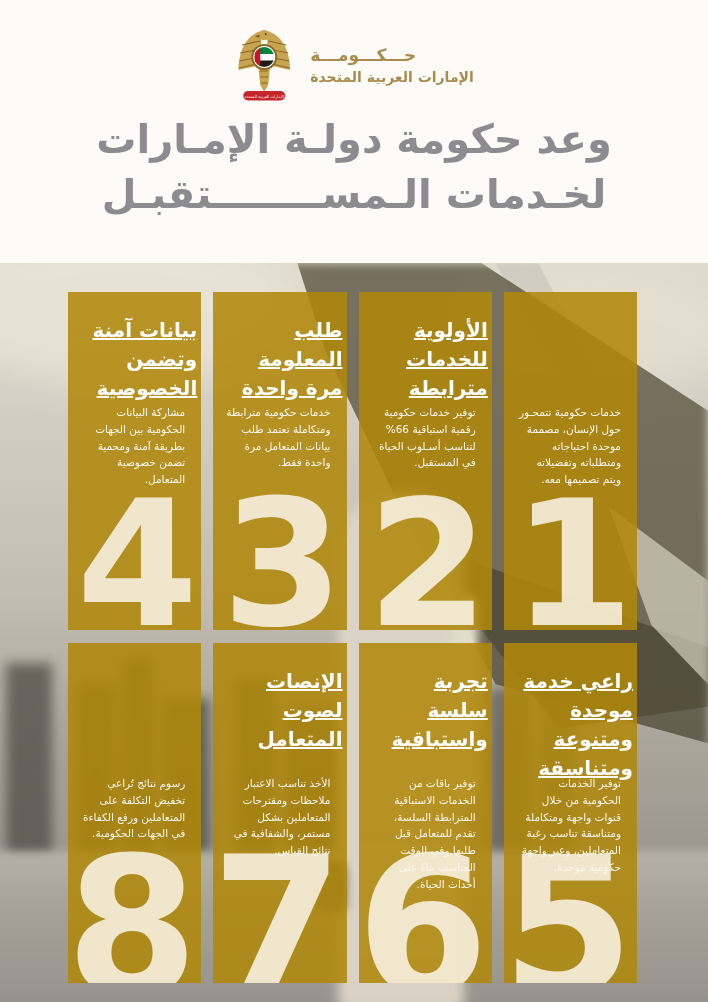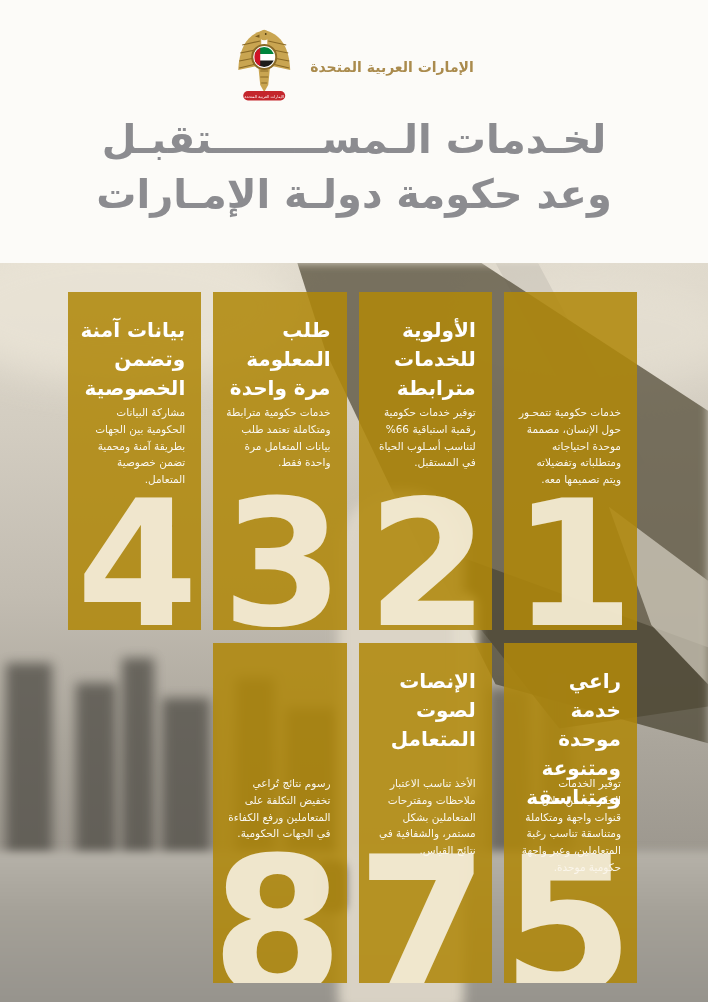--- a/index.html
+++ b/index.html
@@ -47,22 +47,22 @@
   .person-hand { left:316px; top:598px; width:30px; height:52px; background:#69635a;
     border-radius:10px; filter:blur(4px); }
   .ground { left:-20px; right:-20px; top:588px; height:175px;
     background:linear-gradient(180deg,#b6b2a9 0%,#a5a198 35%,#93908a 100%); filter:blur(4px); }
   
   .cards-row { position:absolute; left:68px; width:569px; display:grid;
     grid-template-columns:repeat(4,1fr); gap:12px; direction:rtl; }
   #row1 { top:292px; height:338px; }
   #row2 { top:643px; height:340px; }
   .card { position:relative; overflow:hidden; background:rgba(176,135,10,0.87); color:#fff; }
-  .card-title { position:absolute; top:24px; right:16px; left:10px;
-    font-weight:700; font-size:20px; line-height:1.45; white-space:pre-line; }
+  .card-title { position:absolute; top:24px; right:4px; left:10px;
+    font-weight:700; font-size:20px; line-height:1.45; white-space:pre-line;text-decoration:underline; }
   .card-body { position:absolute; right:16px; left:13px; font-size:10.5px;
     line-height:1.6; color:rgba(255,255,255,0.93); }
   #row1 .card-body { top:112px; }
   #row2 .card-body { top:132px; }
   .card-number { position:absolute; right:5px; font-weight:700; line-height:1;
     color:rgba(250,246,235,0.85); letter-spacing:-2px; }
   #row1 .card-number { font-size:175px; bottom:-22px; }
   #row2 .card-number { font-size:190px; bottom:-40px; }
 </style>
 </head>
@@ -107,27 +107,28 @@
     <g clip-path="url(#flagclip)">
       <rect x="20" y="20" width="20" height="7" fill="#00843d"></rect>
       <rect x="20" y="27" width="20" height="6.5" fill="#ffffff"></rect>
       <rect x="20" y="33.5" width="20" height="7" fill="#1d1d1b"></rect>
       <rect x="20" y="20" width="6" height="20" fill="#ce1126"></rect>
     </g>
     <rect x="9" y="64" width="42" height="9.5" rx="4.7" fill="#c4262c"></rect>
     <text x="30" y="70.5" font-size="4" fill="#ffffff" text-anchor="middle">الإمارات العربية المتحدة</text>
   </svg>
   <div class="logo-text">
+    <div class="gov-name">حـــكـــومـــة</div>
     <div class="country-name">الإمارات العربية المتحدة</div>
   </div>
 </div>
 
 <div class="main-title">
+  <div>وعد حكومة دولـة الإمـارات</div>
   <div>لخـدمات الـمســــــــتقبـل</div>
-  <div>وعد حكومة دولـة الإمـارات</div>
 </div>
 
 <div class="cards-row" id="row1">
   <div class="card">
     <div class="card-body">خدمات حكومية تتمحـور حول الإنسان، مصممة موحدة احتياجاته ومتطلباته وتفضيلاته ويتم تصميمها معه.</div>
     <div class="card-number">1</div>
   </div>
   <div class="card">
     <div class="card-title">الأولوية
 للخدمات
@@ -154,20 +155,26 @@
 <div class="cards-row" id="row2">
   <div class="card">
     <div class="card-title">راعي خدمة
 موحدة
 ومتنوعة
 ومتناسقة</div>
     <div class="card-body">توفير الخدمات الحكومية من خلال قنوات واجهة ومتكاملة ومتناسقة تناسب رغبة المتعاملين، وعبر واجهة حكومية موحدة.</div>
     <div class="card-number">5</div>
   </div>
   <div class="card">
+    <div class="card-title">تجربة سلسة
+واستباقية</div>
+    <div class="card-body">توفير باقات من الخدمات الاستباقية المترابطة السلسة، تقدم للمتعامل قبل طلبها وفي الوقت المناسب بناءً على أحداث الحياة.</div>
+    <div class="card-number">6</div>
+  </div>
+  <div class="card">
     <div class="card-title">الإنصات
 لصوت
 المتعامل</div>
     <div class="card-body">الأخذ تناسب الاعتبار ملاحظات ومقترحات المتعاملين بشكل مستمر، والشفافية في نتائج القياس.</div>
     <div class="card-number">7</div>
   </div>
   <div class="card">
     <div class="card-body">رسوم نتائج تُراعي تخفيض التكلفة على المتعاملين ورفع الكفاءة في الجهات الحكومية.</div>
     <div class="card-number">8</div>
   </div>

